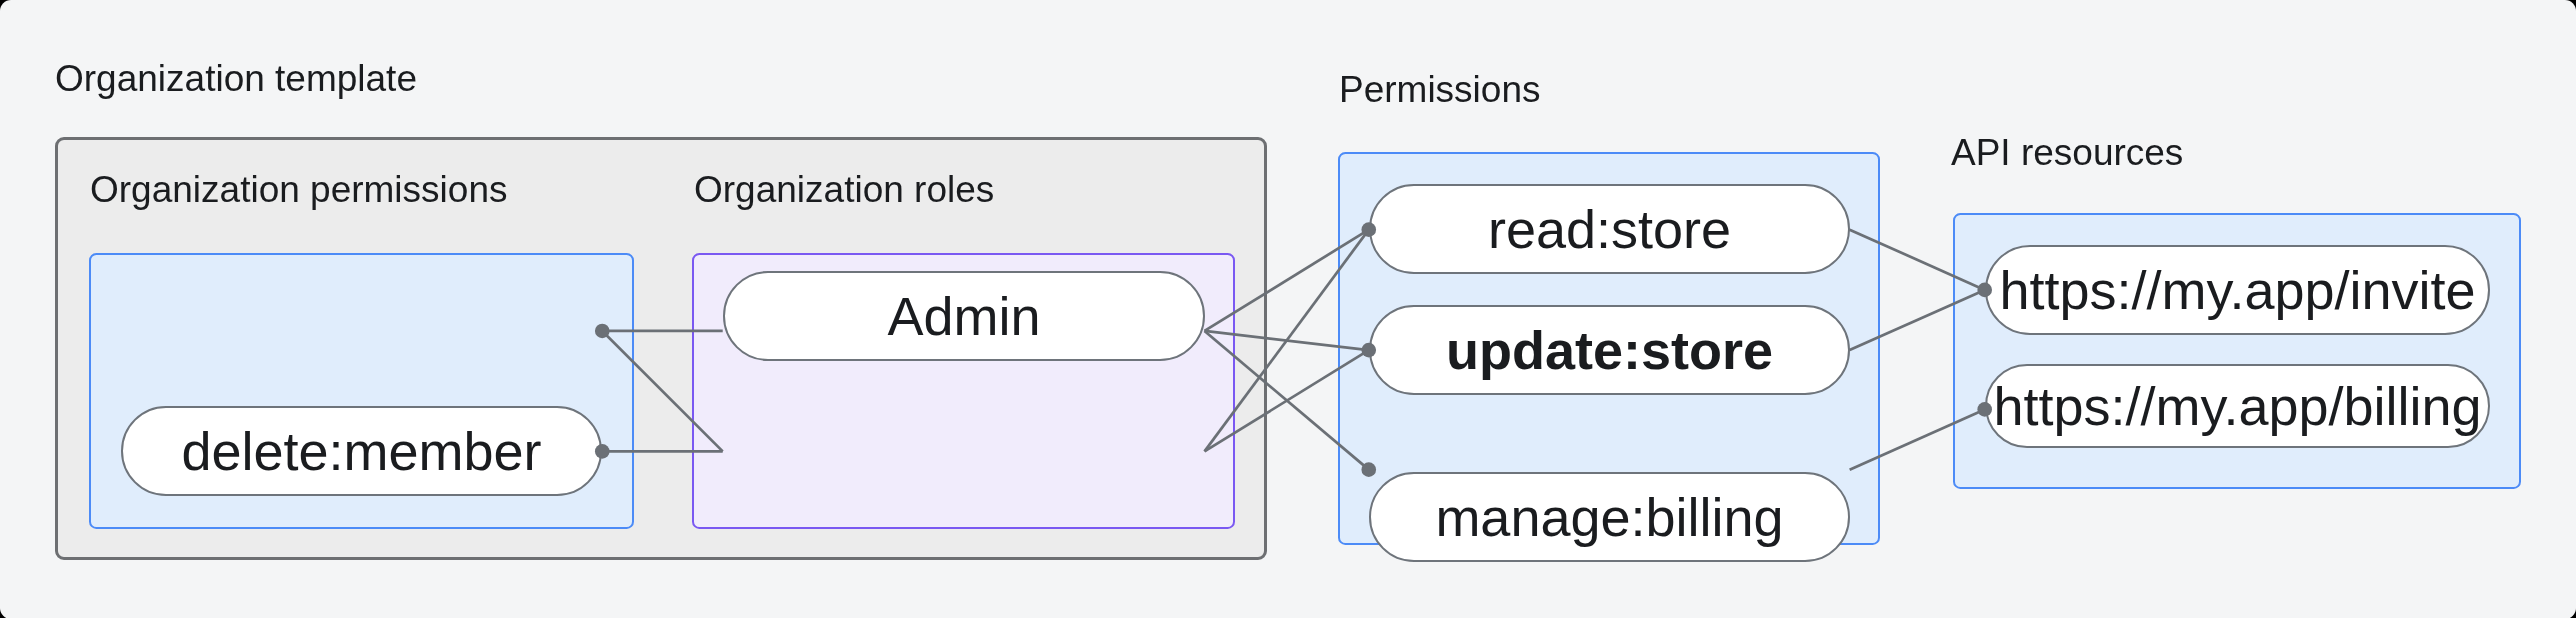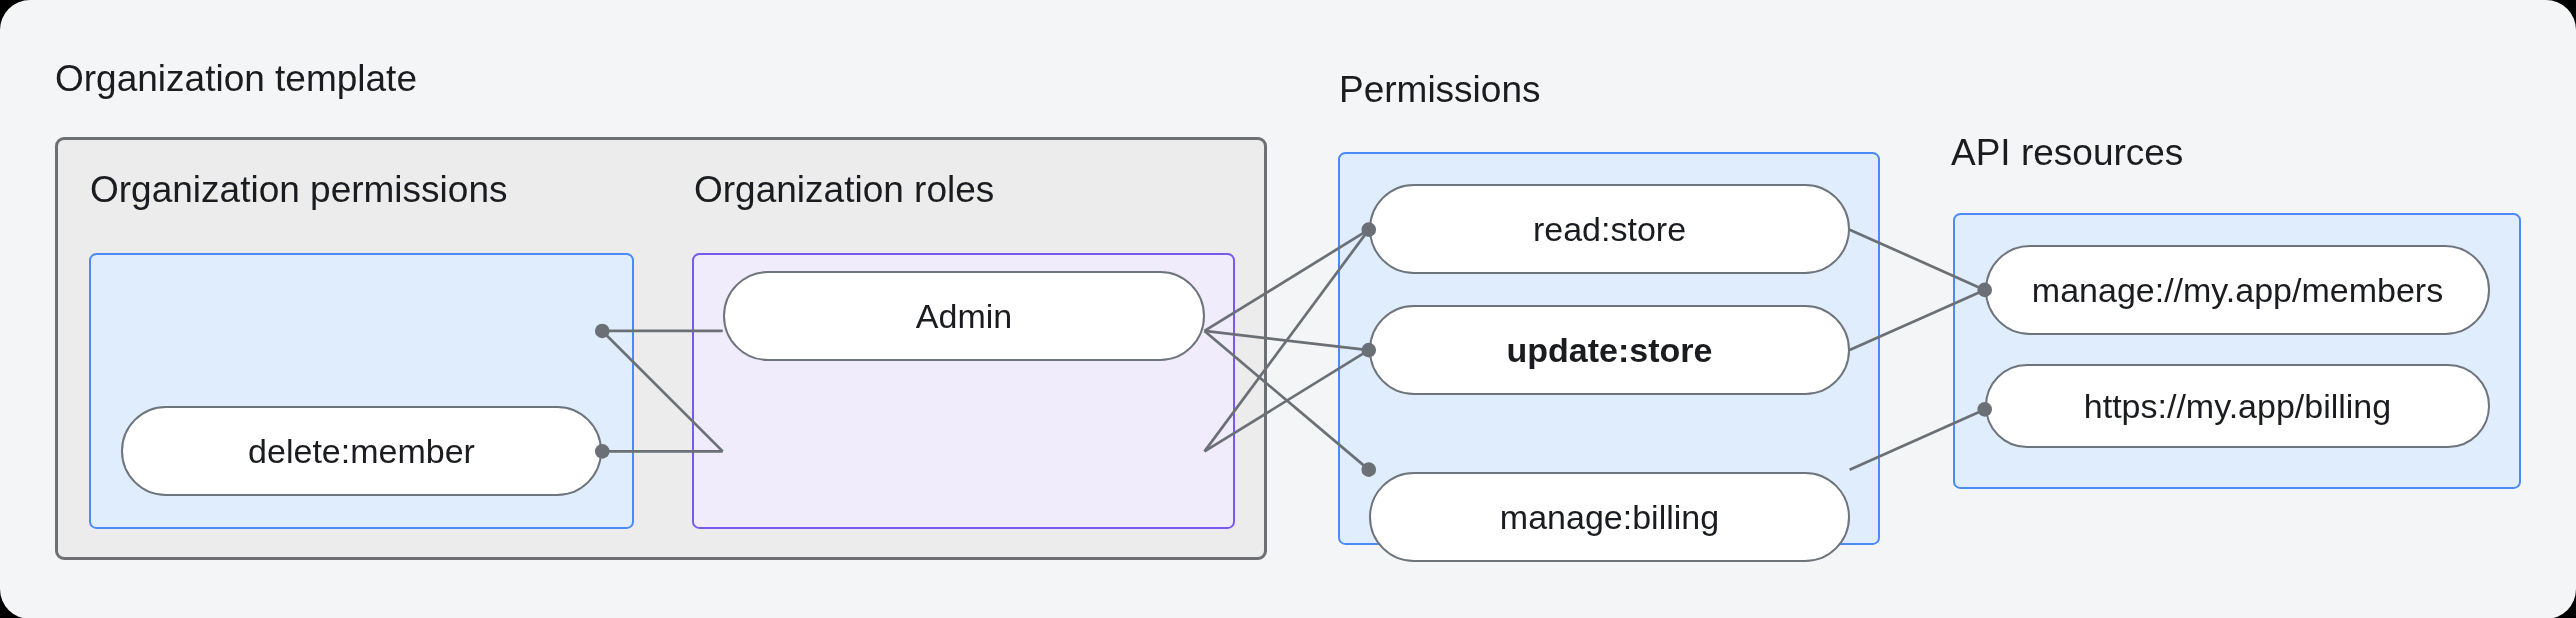--- a/index.html
+++ b/index.html
@@ -22,21 +22,21 @@
     margin: 0;
     padding: 0;
     background: var(--outside-bg);
     font-family: "Liberation Sans", "DejaVu Sans", sans-serif;
   }
   .canvas {
     position: relative;
     width: 2576px;
     height: 619px;
     background: var(--canvas-bg);
-    border-radius: 30px;
+    border-radius: 11px;
     overflow: hidden;
   }
   .heading {
     position: absolute;
     font-size: 37px;
     line-height: 44px;
     color: var(--text);
     white-space: nowrap;
     z-index: 5;
   }
@@ -68,21 +68,21 @@
     position: absolute;
     display: flex;
     align-items: center;
     justify-content: center;
     background: var(--pill-fill);
     border: 2.7px solid var(--pill-border);
     border-radius: 912px;
     z-index: 20;
   }
   .pill-label {
-    font-size: 34px;
+    font-size: 54px;
     color: var(--text);
     white-space: nowrap;
   }
   .overlay {
     position: absolute;
     left: 0;
     top: 0;
     width: 2576px;
     height: 619px;
     z-index: 30;
@@ -123,21 +123,21 @@
   <div class="pill" style="left: 1369px; top: 184px; width: 481px; height: 90px;">
     <span class="pill-label">read:store</span>
   </div>
   <div class="pill" style="left: 1369px; top: 305px; width: 481px; height: 90px; font-weight: bold;">
     <span class="pill-label">update:store</span>
   </div>
   <div class="pill" style="left: 1369px; top: 424px; width: 481px; height: 90px; margin-top: 48px;">
     <span class="pill-label">manage:billing</span>
   </div>
   <div class="pill" style="left: 1985px; top: 245px; width: 505px; height: 90px;">
-    <span class="pill-label">manage://my.app/members</span>
+    <span class="pill-label">https://my.app/invite</span>
   </div>
   <div class="pill" style="left: 1985px; top: 364px; width: 505px; height: 84px;">
     <span class="pill-label">https://my.app/billing</span>
   </div>
 
   <svg class="overlay" viewBox="0 0 2823 678" xmlns="http://www.w3.org/2000/svg">
       <line x1="660" y1="362.5" x2="792" y2="362.5" stroke="#6b7076" stroke-width="3"></line>
       <line x1="660" y1="362.5" x2="792" y2="494.5" stroke="#6b7076" stroke-width="3"></line>
       <line x1="660" y1="494.5" x2="792" y2="494.5" stroke="#6b7076" stroke-width="3"></line>
       <line x1="1320" y1="362.5" x2="1500" y2="251.5" stroke="#6b7076" stroke-width="3"></line>

